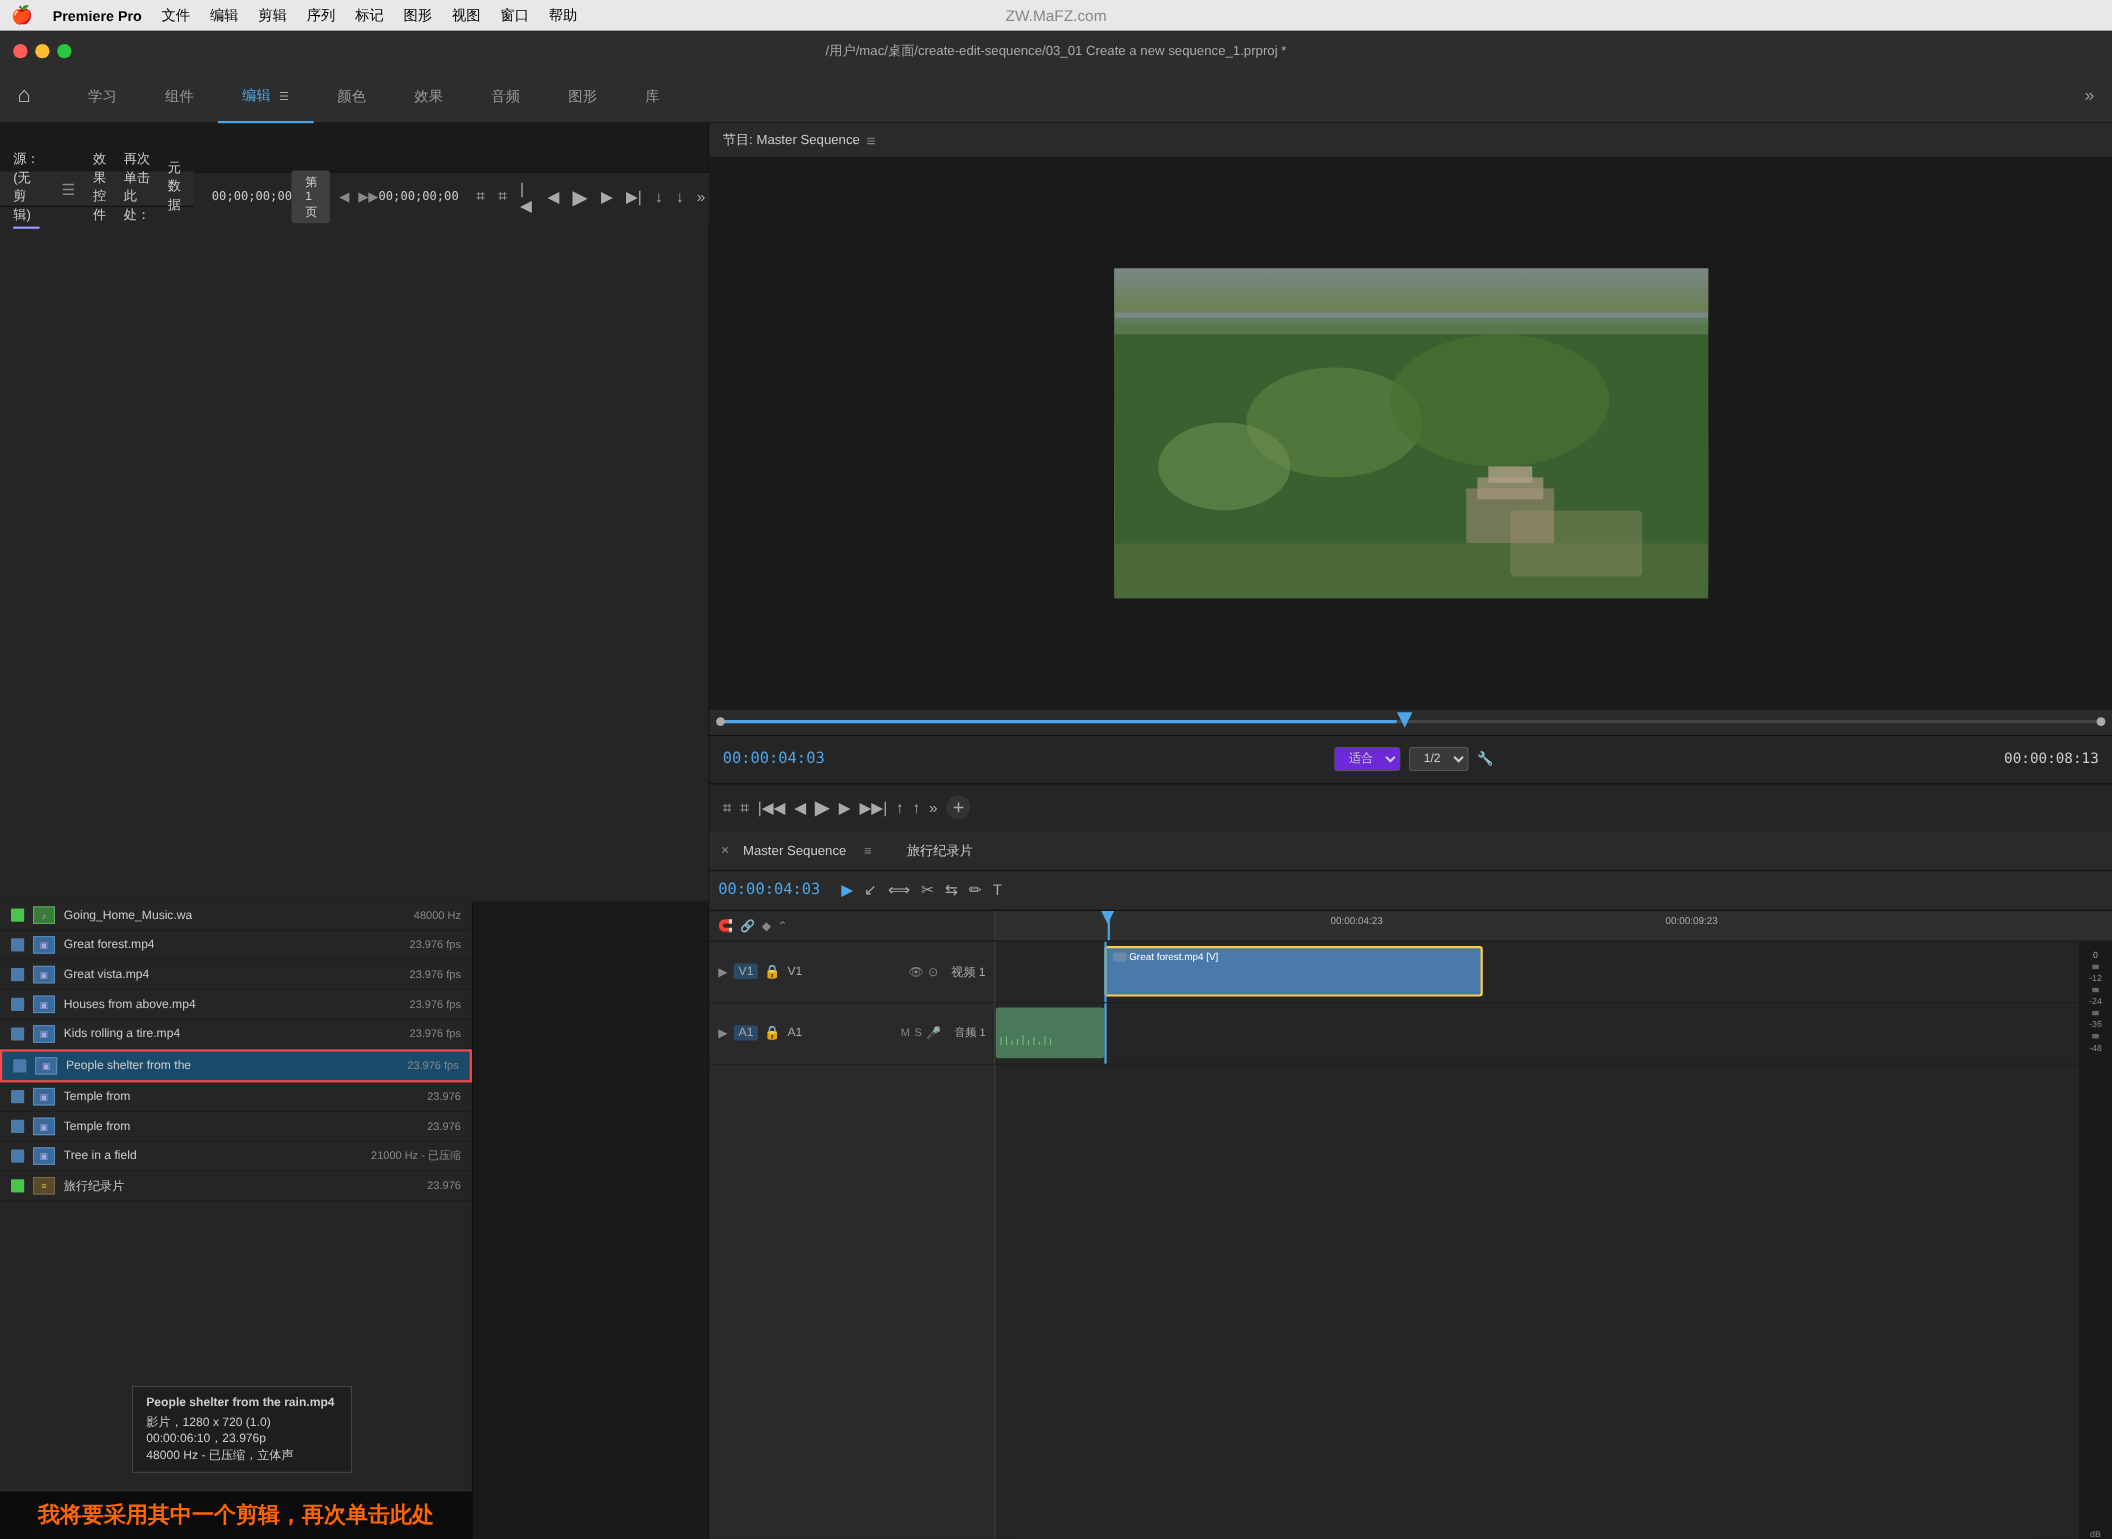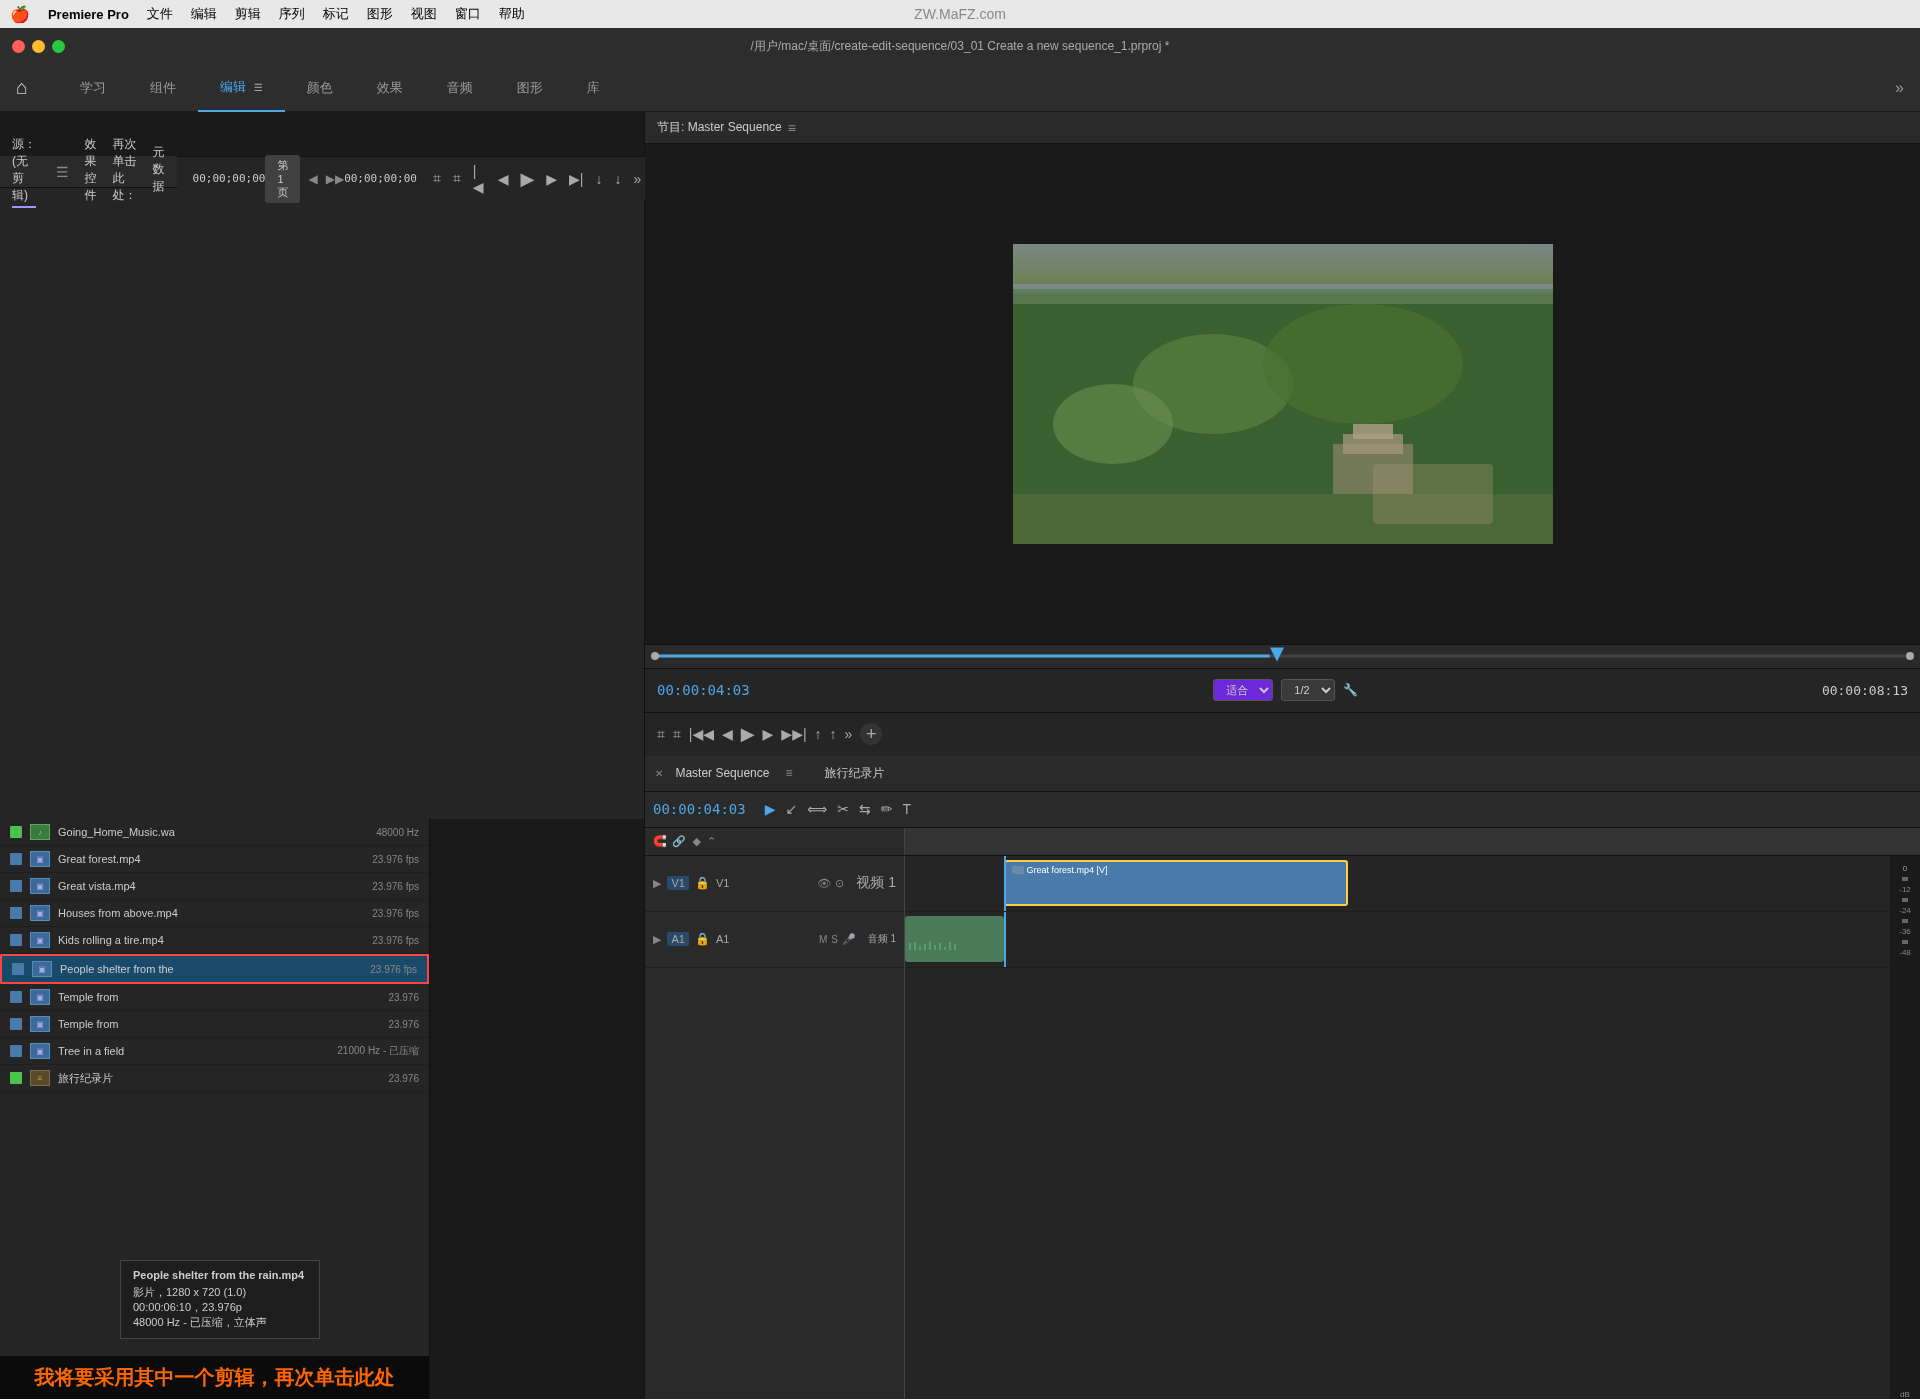--- a/index.html
+++ b/index.html
@@ -386,36 +386,44 @@
           <div class="timeline-ruler">
             <div class="ruler-offset">
 
               <div style="display:flex;align-items:center;height:100%;padding:0 8px;gap:6px;">
                 <span style="color:#888;font-size:11px;">🧲</span>
                 <span style="color:#888;font-size:11px;">🔗</span>
                 <span style="color:#888;font-size:11px;">◆</span>
                 <span style="color:#888;font-size:11px;">⌃</span>
               </div>
             </div>
+            <div class="ruler-marks">
+
+              <span style="position:absolute;left:30%;top:4px;font-size:9px;color:#aaa;">00:00:04:23</span>
+              <span style="position:absolute;left:60%;top:4px;font-size:9px;color:#aaa;">00:00:09:23</span>
+
+              <div style="position:absolute;left:10%;top:0;width:2px;height:100%;background:#4da6e8;"></div>
+              <div style="position:absolute;left:calc(10% - 6px);top:0;width:0;height:0;border-left:6px solid transparent;border-right:6px solid transparent;border-top:12px solid #4da6e8;"></div>
+            </div>
           </div>
 
           <div style="display:flex;flex:1;">
 
             <div class="track-headers">
 
               <div class="track-header">
                 <span style="color:#888;font-size:11px;">▶</span>
                 <span style="color:#aaa;font-size:11px;background:#2a4a6a;padding:1px 4px;border-radius:2px;">V1</span>
                 <span style="color:#888;font-size:12px;">🔒</span>
                 <span style="color:#aaa;font-size:11px;">V1</span>
                 <div style="margin-left:auto;display:flex;gap:4px;align-items:center;">
                   <span style="font-size:11px;color:#888;">👁</span>
                   <span style="font-size:11px;color:#888;">⊙</span>
                 </div>
-                <span style="color:#aaa;font-size:14px;margin-left:6px;">视频 1</span>
+                <span style="color:#aaa;font-size:11px;margin-left:6px;">视频 1</span>
               </div>
 
               <div class="track-header audio">
                 <span style="color:#888;font-size:11px;">▶</span>
                 <span style="color:#aaa;font-size:11px;background:#2a4a6a;padding:1px 4px;border-radius:2px;">A1</span>
                 <span style="color:#888;font-size:12px;">🔒</span>
                 <span style="color:#aaa;font-size:11px;">A1</span>
                 <div style="margin-left:auto;display:flex;gap:4px;align-items:center;">
                   <span style="font-size:10px;color:#888;">M</span>
                   <span style="font-size:10px;color:#888;">S</span>

